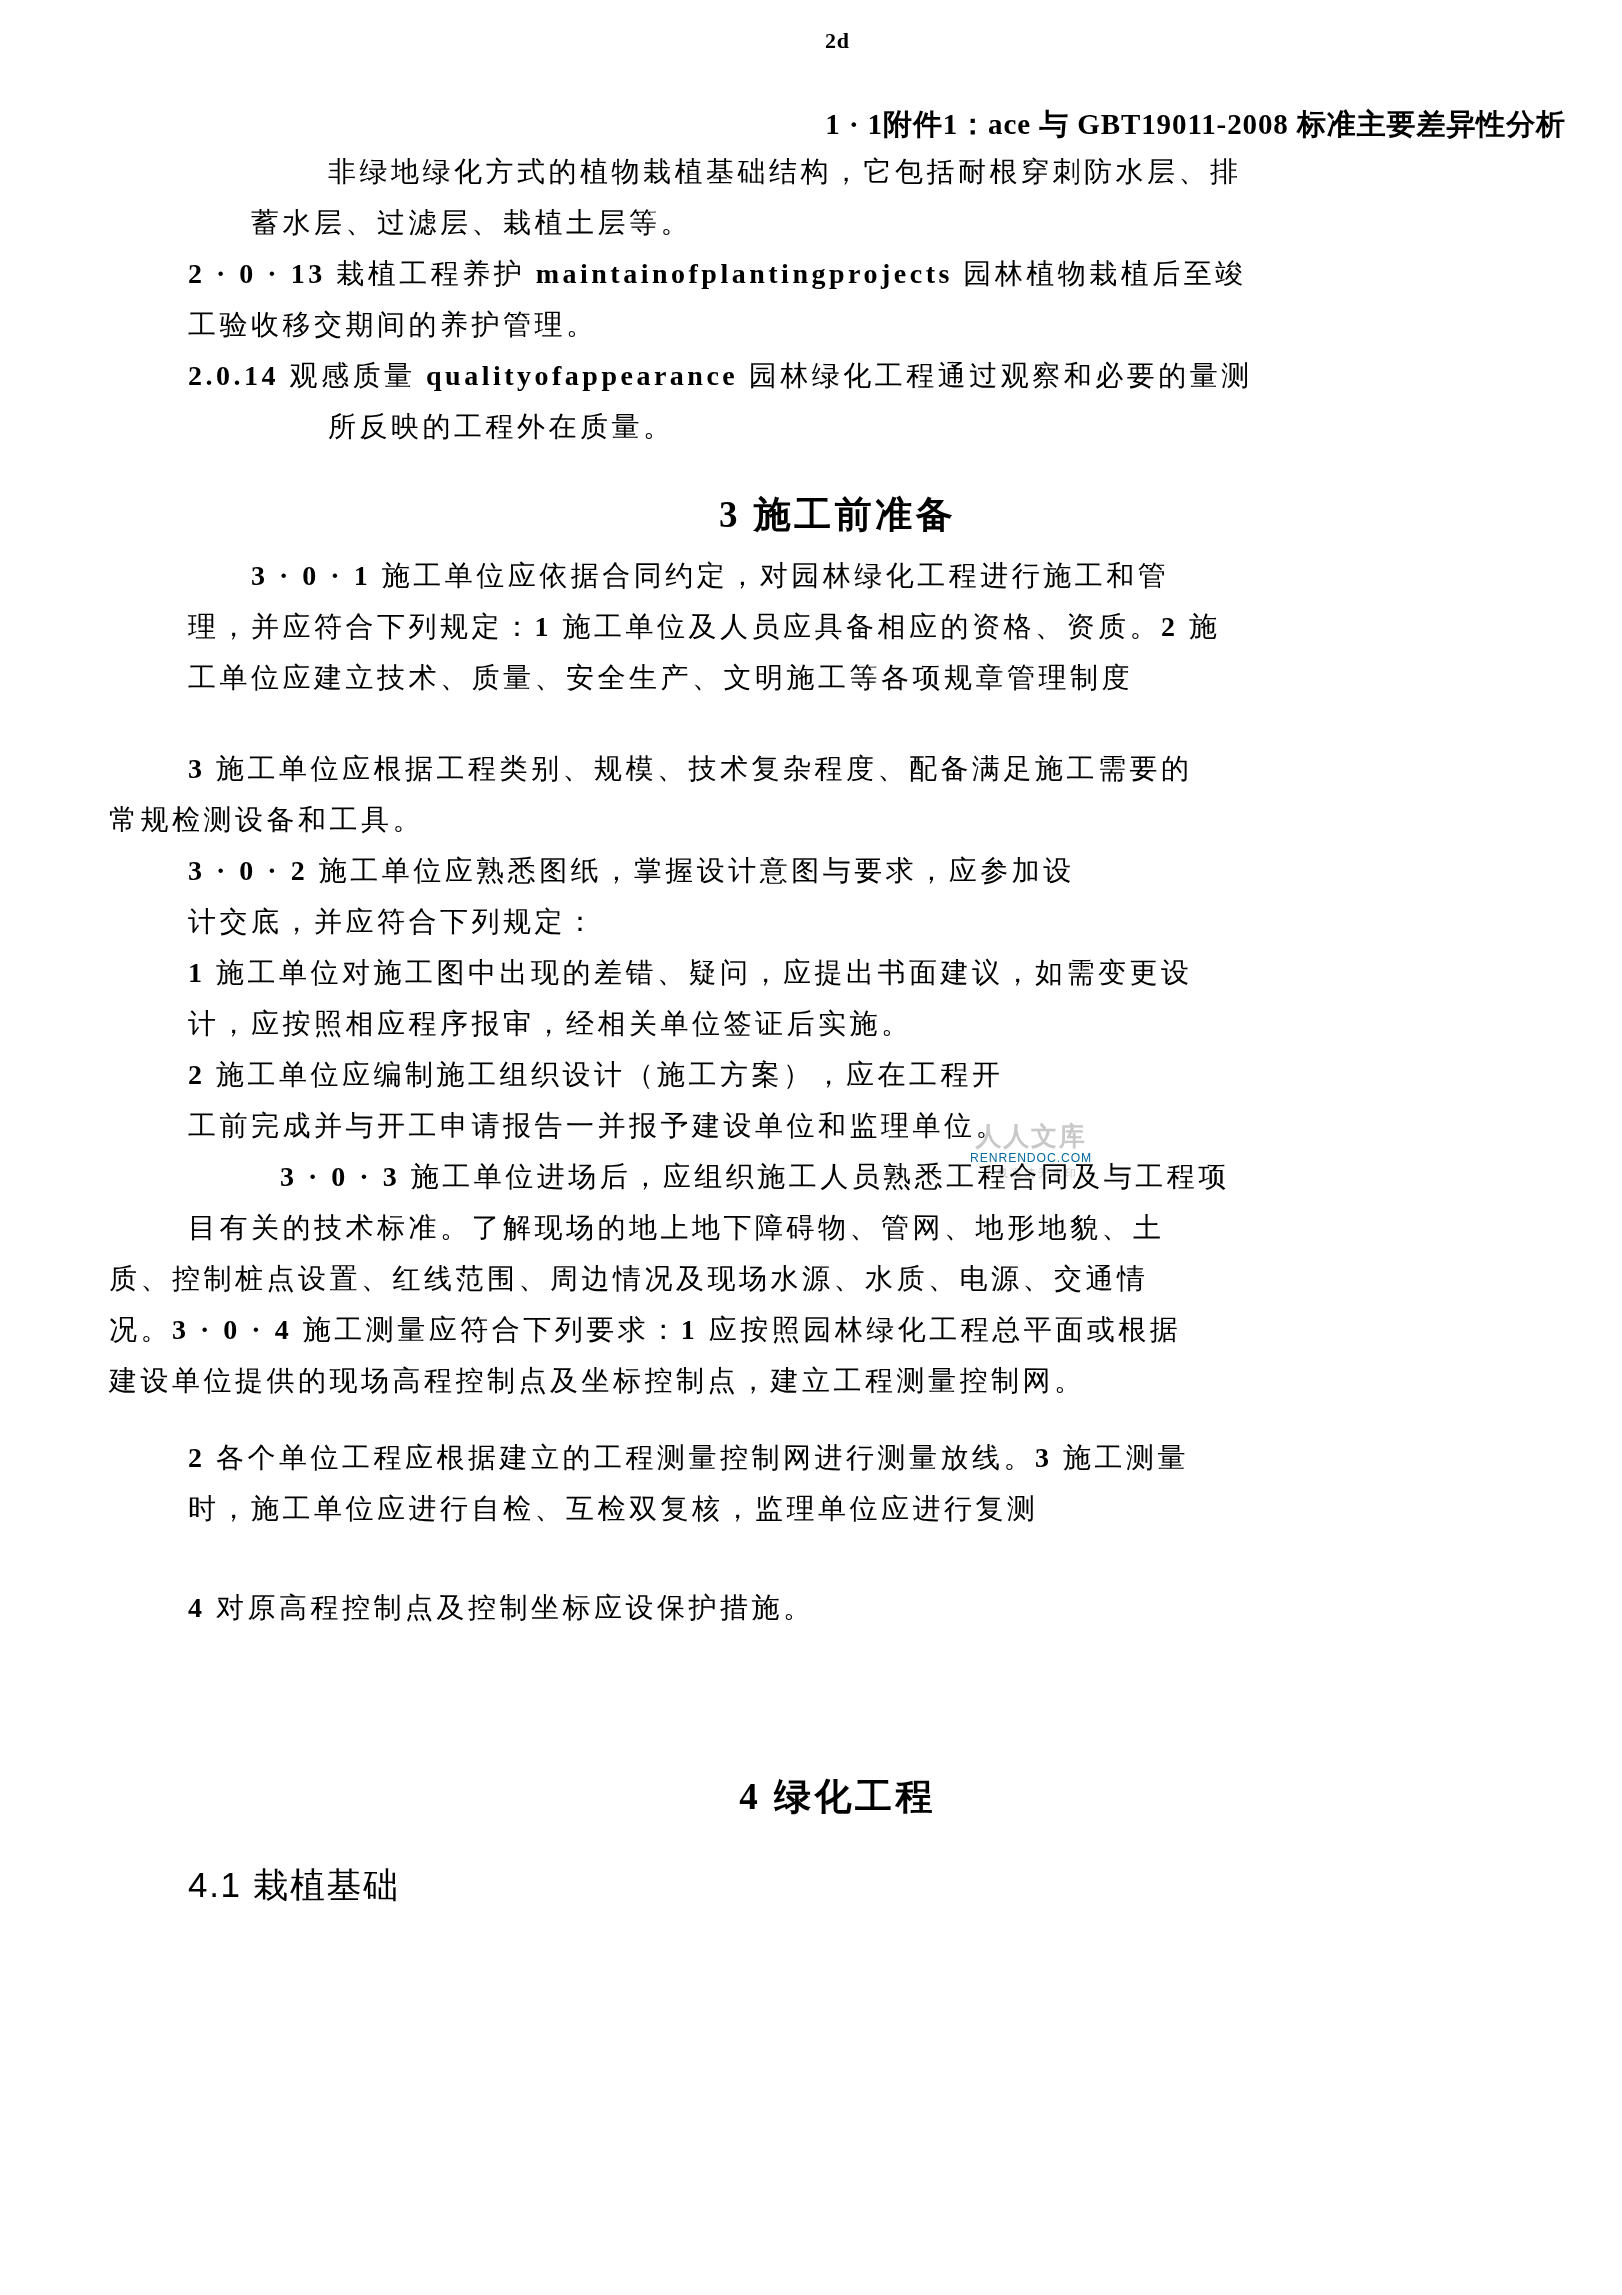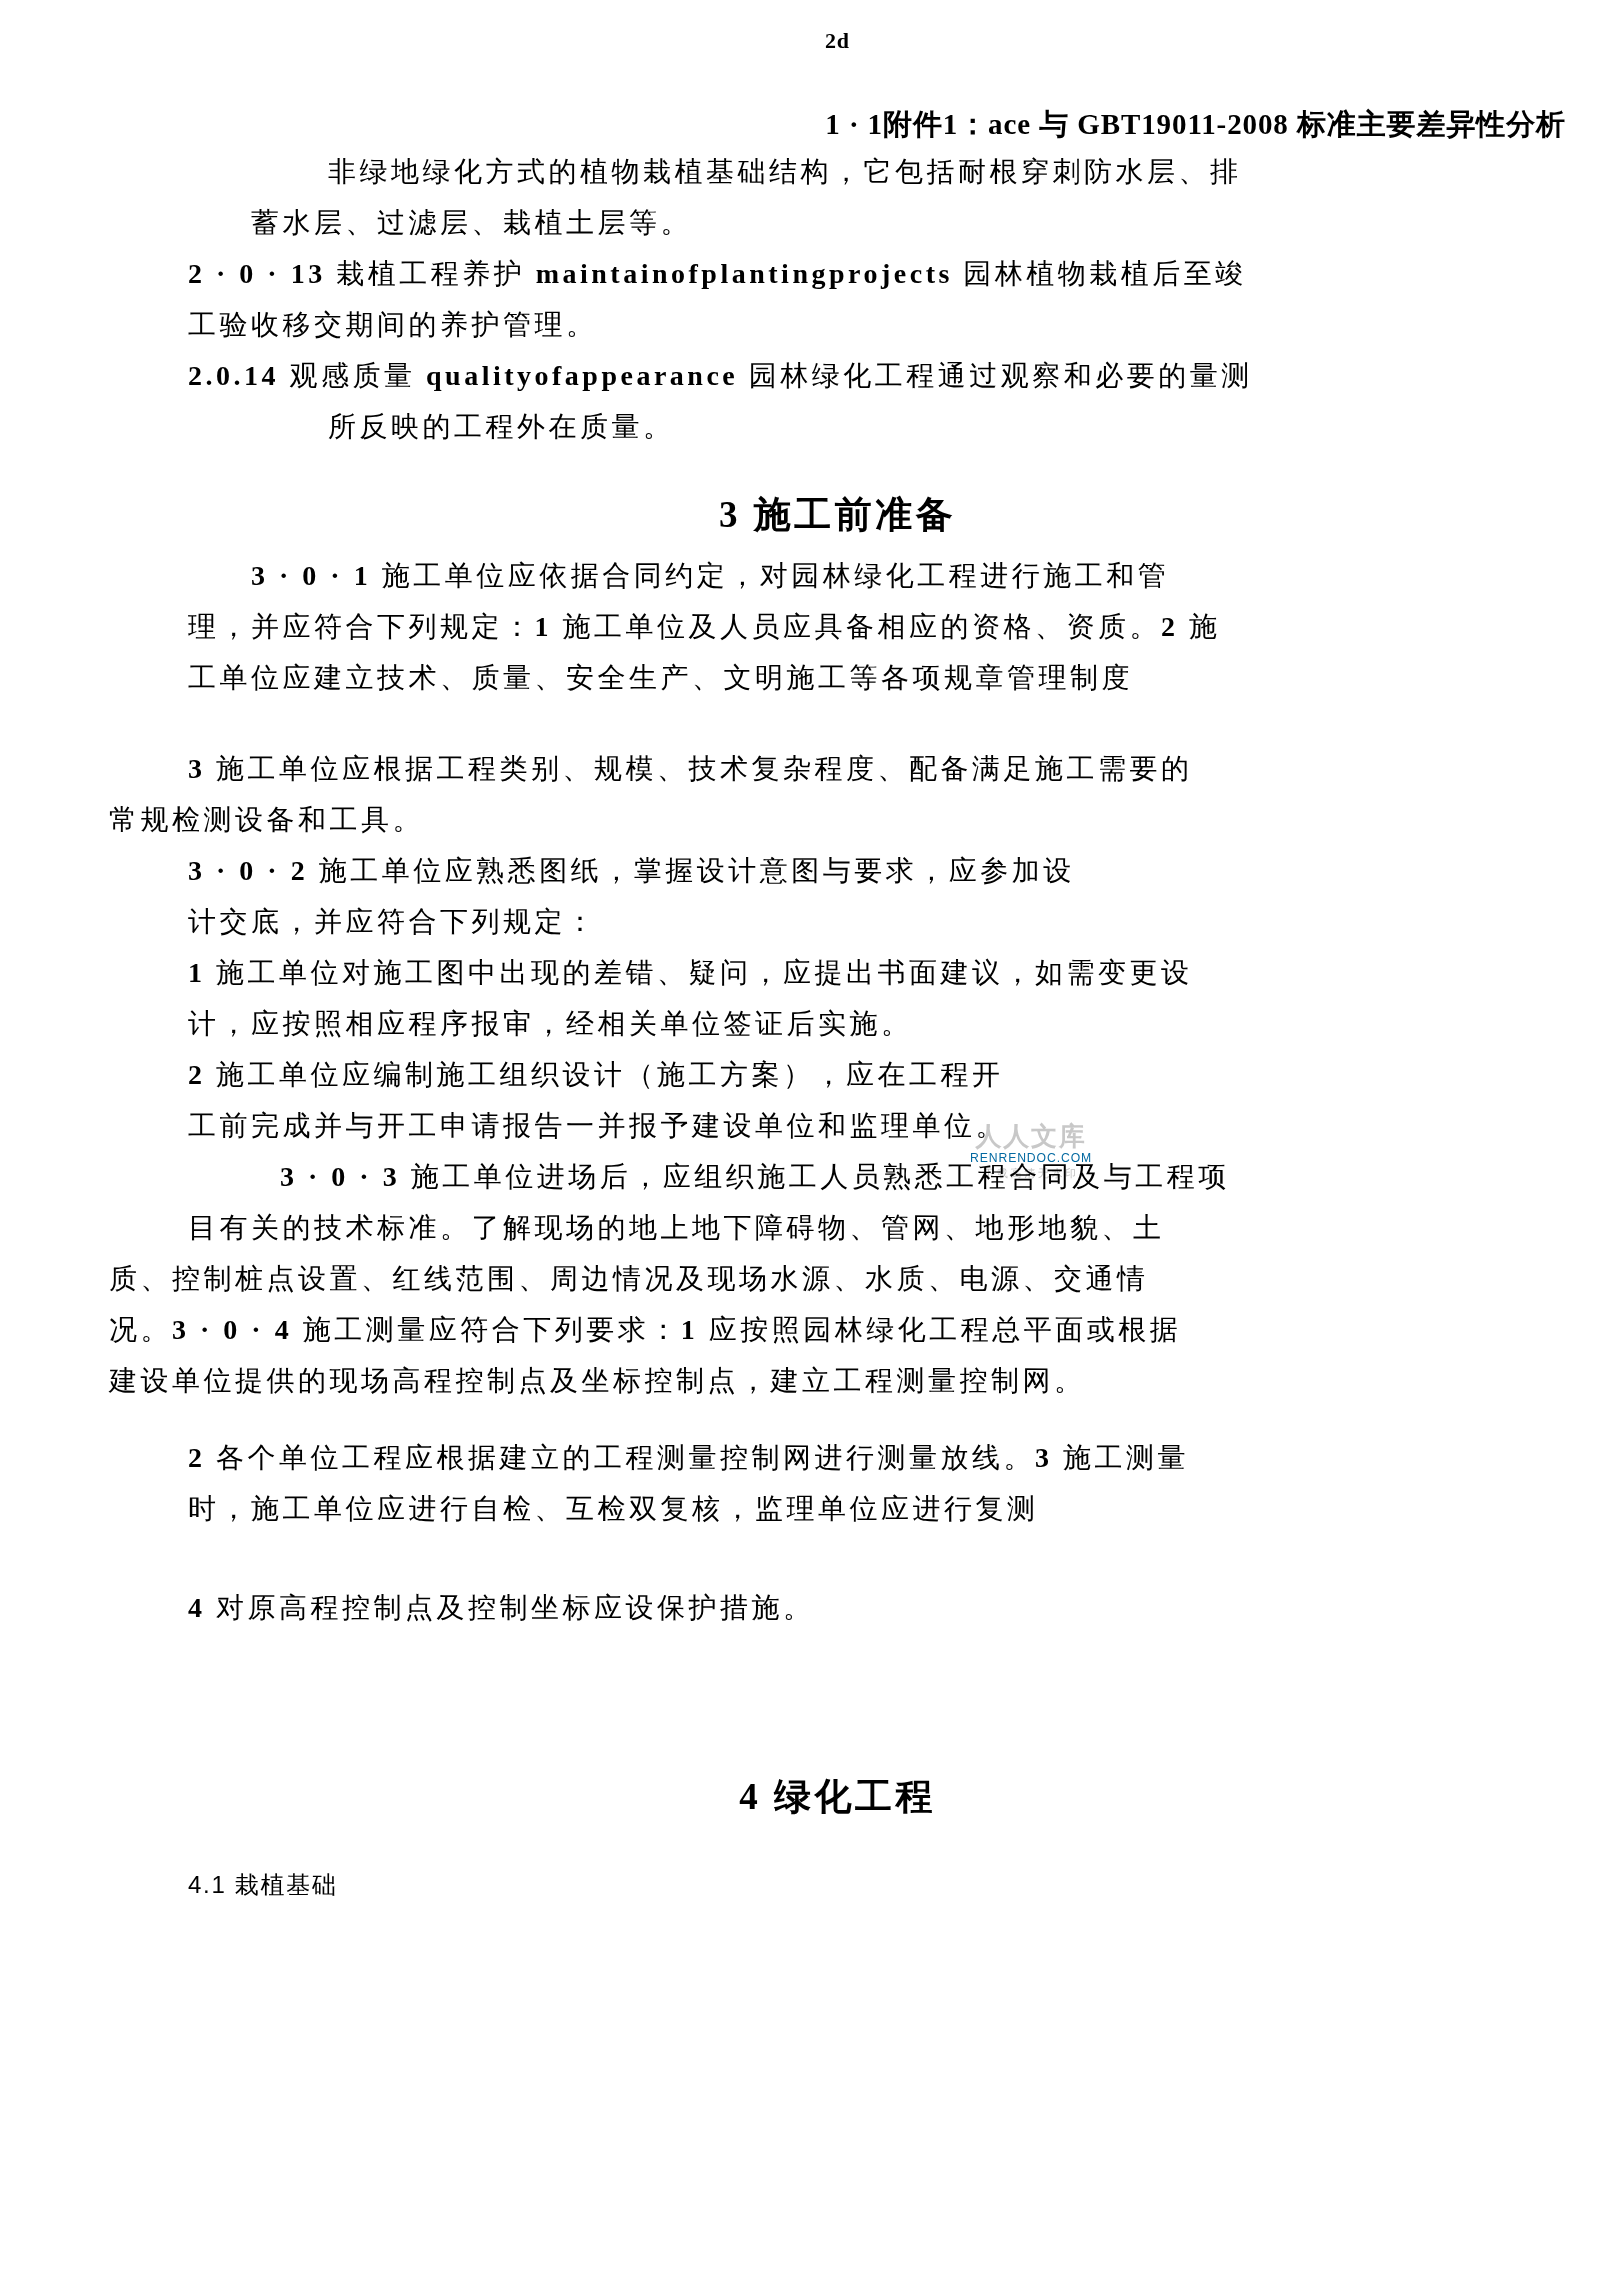--- a/index.html
+++ b/index.html
@@ -36,21 +36,21 @@
     letter-spacing:0.9px;
   }
   .t-h1,.t-h2{
     text-align:center;
     font-weight:bold;
     font-size:37px;
     letter-spacing:3.5px;
   }
   .t-h1{margin-top:37px;margin-bottom:10px;}
   .t-h2{margin-top:138px;margin-bottom:37px;}
-  .t-sub{font-size:24px;letter-spacing:1.7px;}
+  .t-sub{font-size:35px;letter-spacing:1.7px;}
   .i-0{margin-left:0;}
   .i-1{margin-left:79px;}
   .i-2{margin-left:142px;}
   .i-3{margin-left:171px;}
   .i-4{margin-left:219px;}
   .t-h1.i-0,.t-h2.i-0,.t-subtitle.i-0{margin-left:0;}
   .g-a{margin-top:40px;}
   .g-b{margin-top:26px;}
   .g-c{margin-top:48px;}
   .seg-b{font-weight:bold;}

